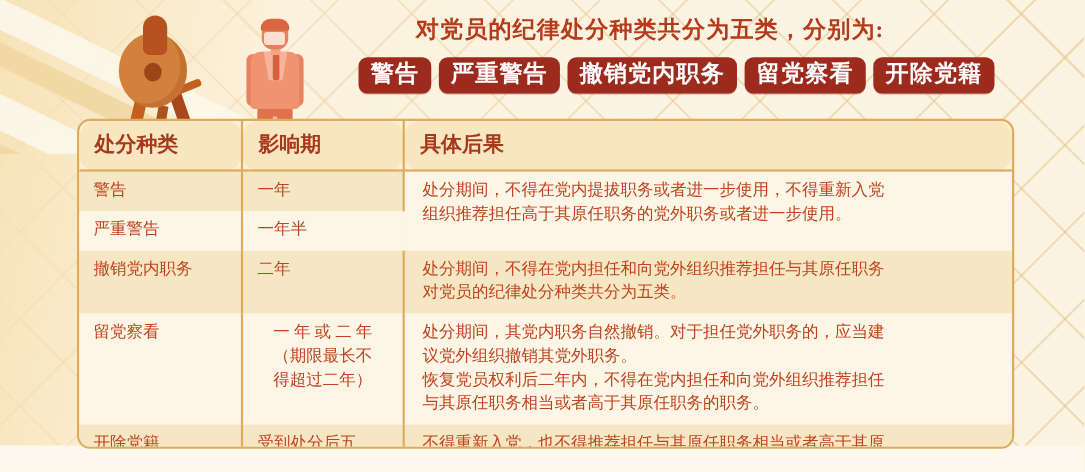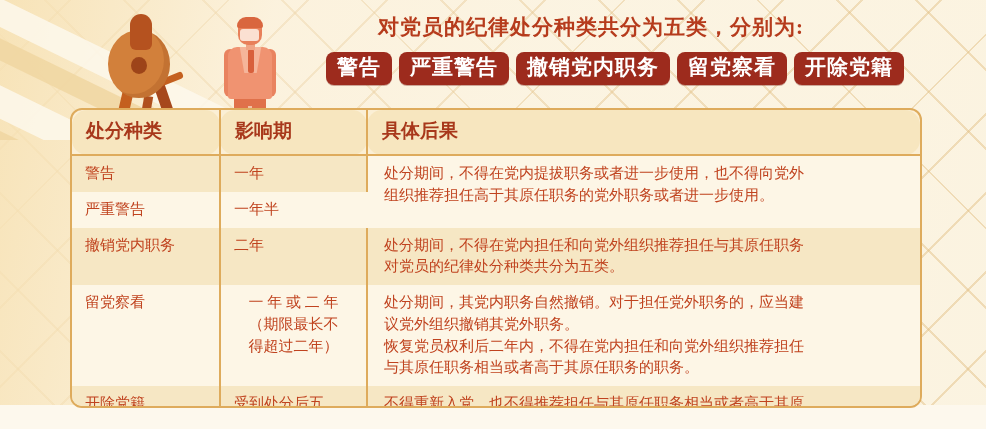--- a/index.html
+++ b/index.html
@@ -310,21 +310,21 @@
         <tr>
           <th>处分种类</th>
           <th>影响期</th>
           <th>具体后果</th>
         </tr>
       </thead>
       <tbody>
         <tr class="shade" style="height:28px;">
           <td class="kind">警告</td>
           <td class="period">一年</td>
-          <td class="desc desc-plain" rowspan="2">处分期间，不得在党内提拔职务或者进一步使用，也不得向党外
+          <td class="desc desc-plain" rowspan="2">处分期间，不得在党内提拔职务或者进一步使用，不得重新入党
 组织推荐担任高于其原任职务的党外职务或者进一步使用。</td>
         </tr>
         <tr class="plain" style="height:28px;">
           <td class="kind">严重警告</td>
           <td class="period">一年半</td>
         </tr>
         <tr class="shade" style="height:52px;">
           <td class="kind">撤销党内职务</td>
           <td class="period">二年</td>
           <td class="desc desc-shade">处分期间，不得在党内担任和向党外组织推荐担任与其原任职务

